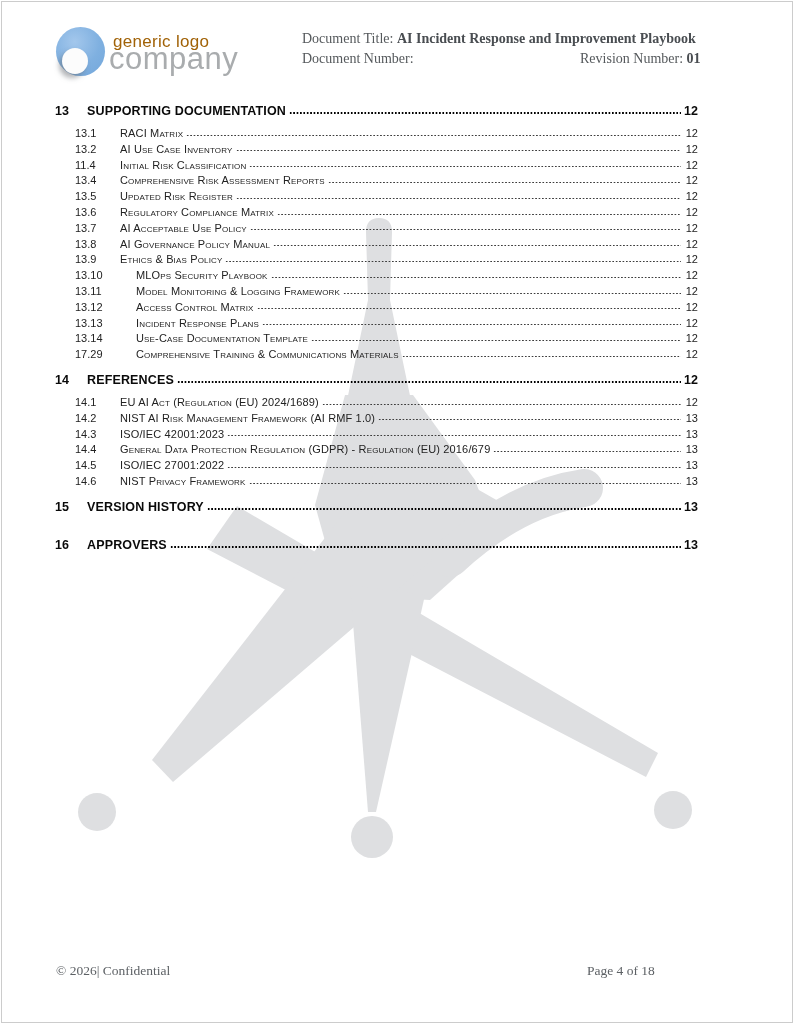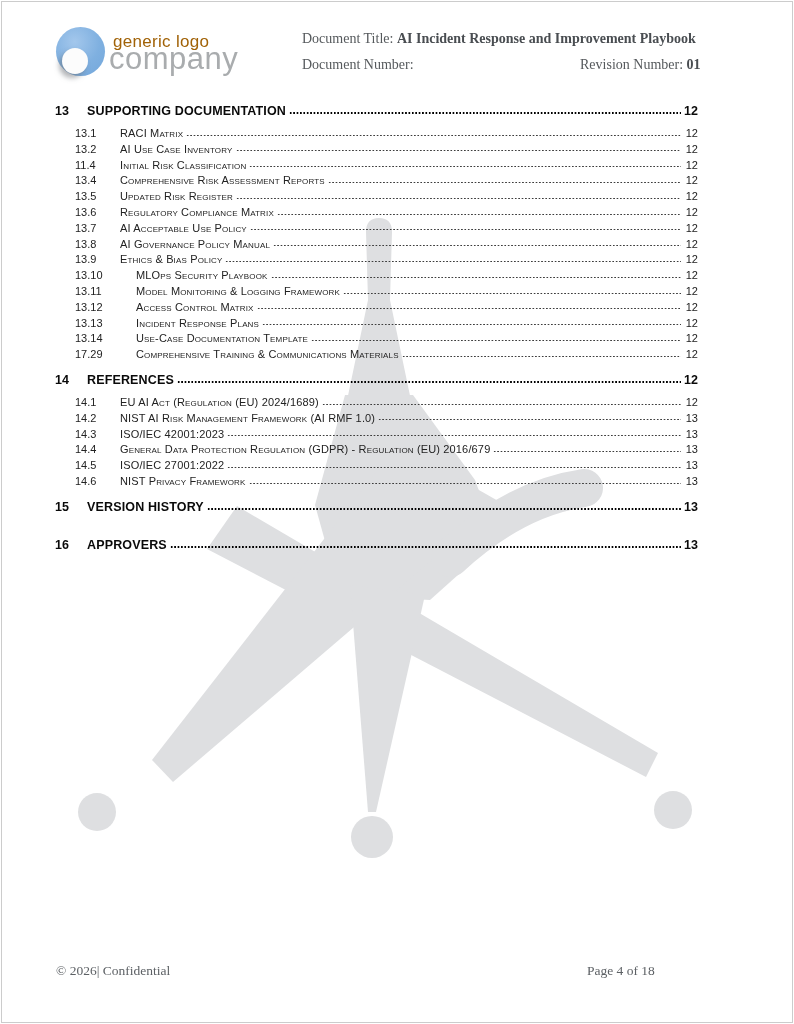--- a/index.html
+++ b/index.html
@@ -17,21 +17,21 @@
              background:radial-gradient(circle at 38% 30%,#a3c7ec 0%,#7fb0e0 55%,#73a7db 100%);}
   .logo-ball-inner{position:absolute;left:6px;top:21px;width:26px;height:26px;border-radius:50%;
              background:#fcfcfc;box-shadow:-3px 4px 5px rgba(105,110,116,0.5);}
   .logo-text-small{position:absolute;left:57px;top:7px;font-size:17px;color:#a16207;letter-spacing:.3px;}
   .logo-text-big{position:absolute;left:53px;top:16px;font-size:31px;color:#a9acae;letter-spacing:.5px;}
 
   .doc-meta{position:absolute;left:302px;top:31px;width:450px;
             font-family:"Liberation Serif",serif;font-size:14px;color:#55595c;}
   .doc-meta b{color:#494d51;}
   .meta-row1{white-space:nowrap;}
-  .meta-row2{position:relative;margin-top:10px;height:16px;}
+  .meta-row2{position:relative;margin-top:4px;height:16px;}
   .rev{position:absolute;left:278px;top:0;white-space:nowrap;}
 
   
   .toc{position:absolute;left:55px;top:94px;width:643px;z-index:2;color:#1f1f1f;}
   .trow{display:flex;align-items:baseline;}
   .n{flex:none;}
   .t{flex:none;white-space:nowrap;letter-spacing:.15px;}
   .leader{flex:1 1 auto;height:4px;margin:0 2px 0 3px;
           background-image:radial-gradient(circle,#3d3d3d 0.8px,transparent 1.05px);
           background-size:3.4px 3.4px;background-repeat:repeat-x;background-position:left bottom;}

